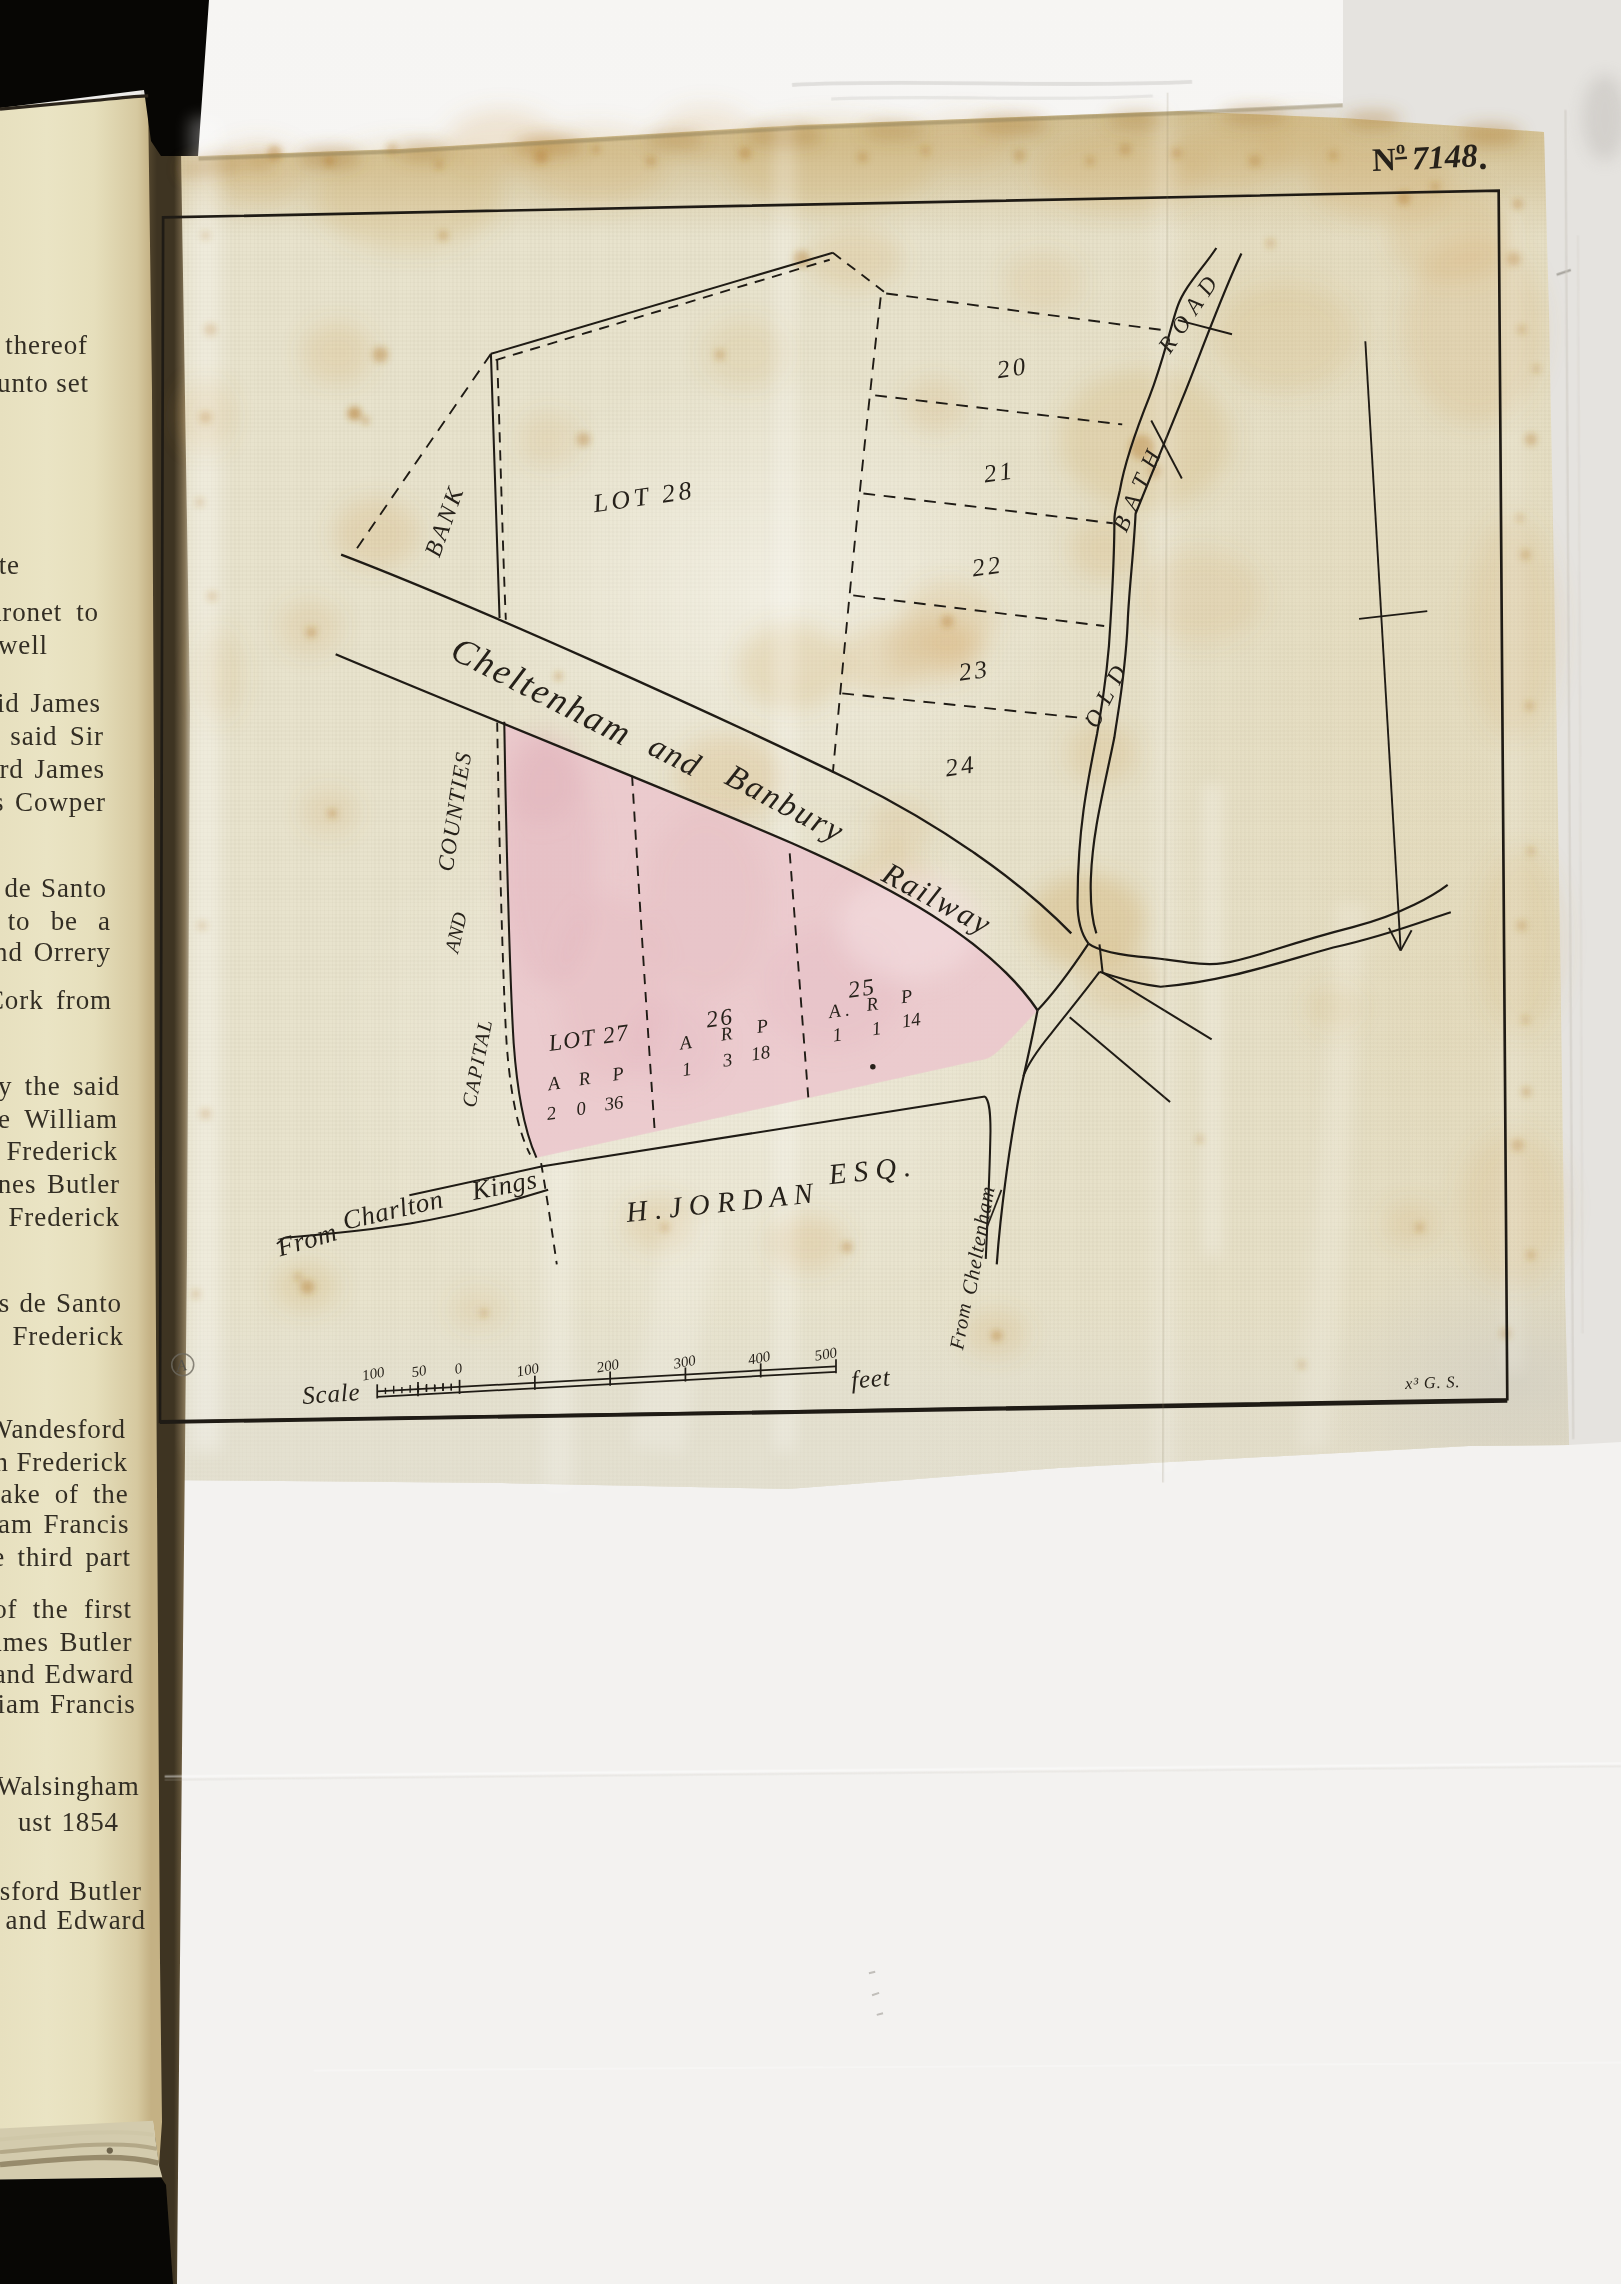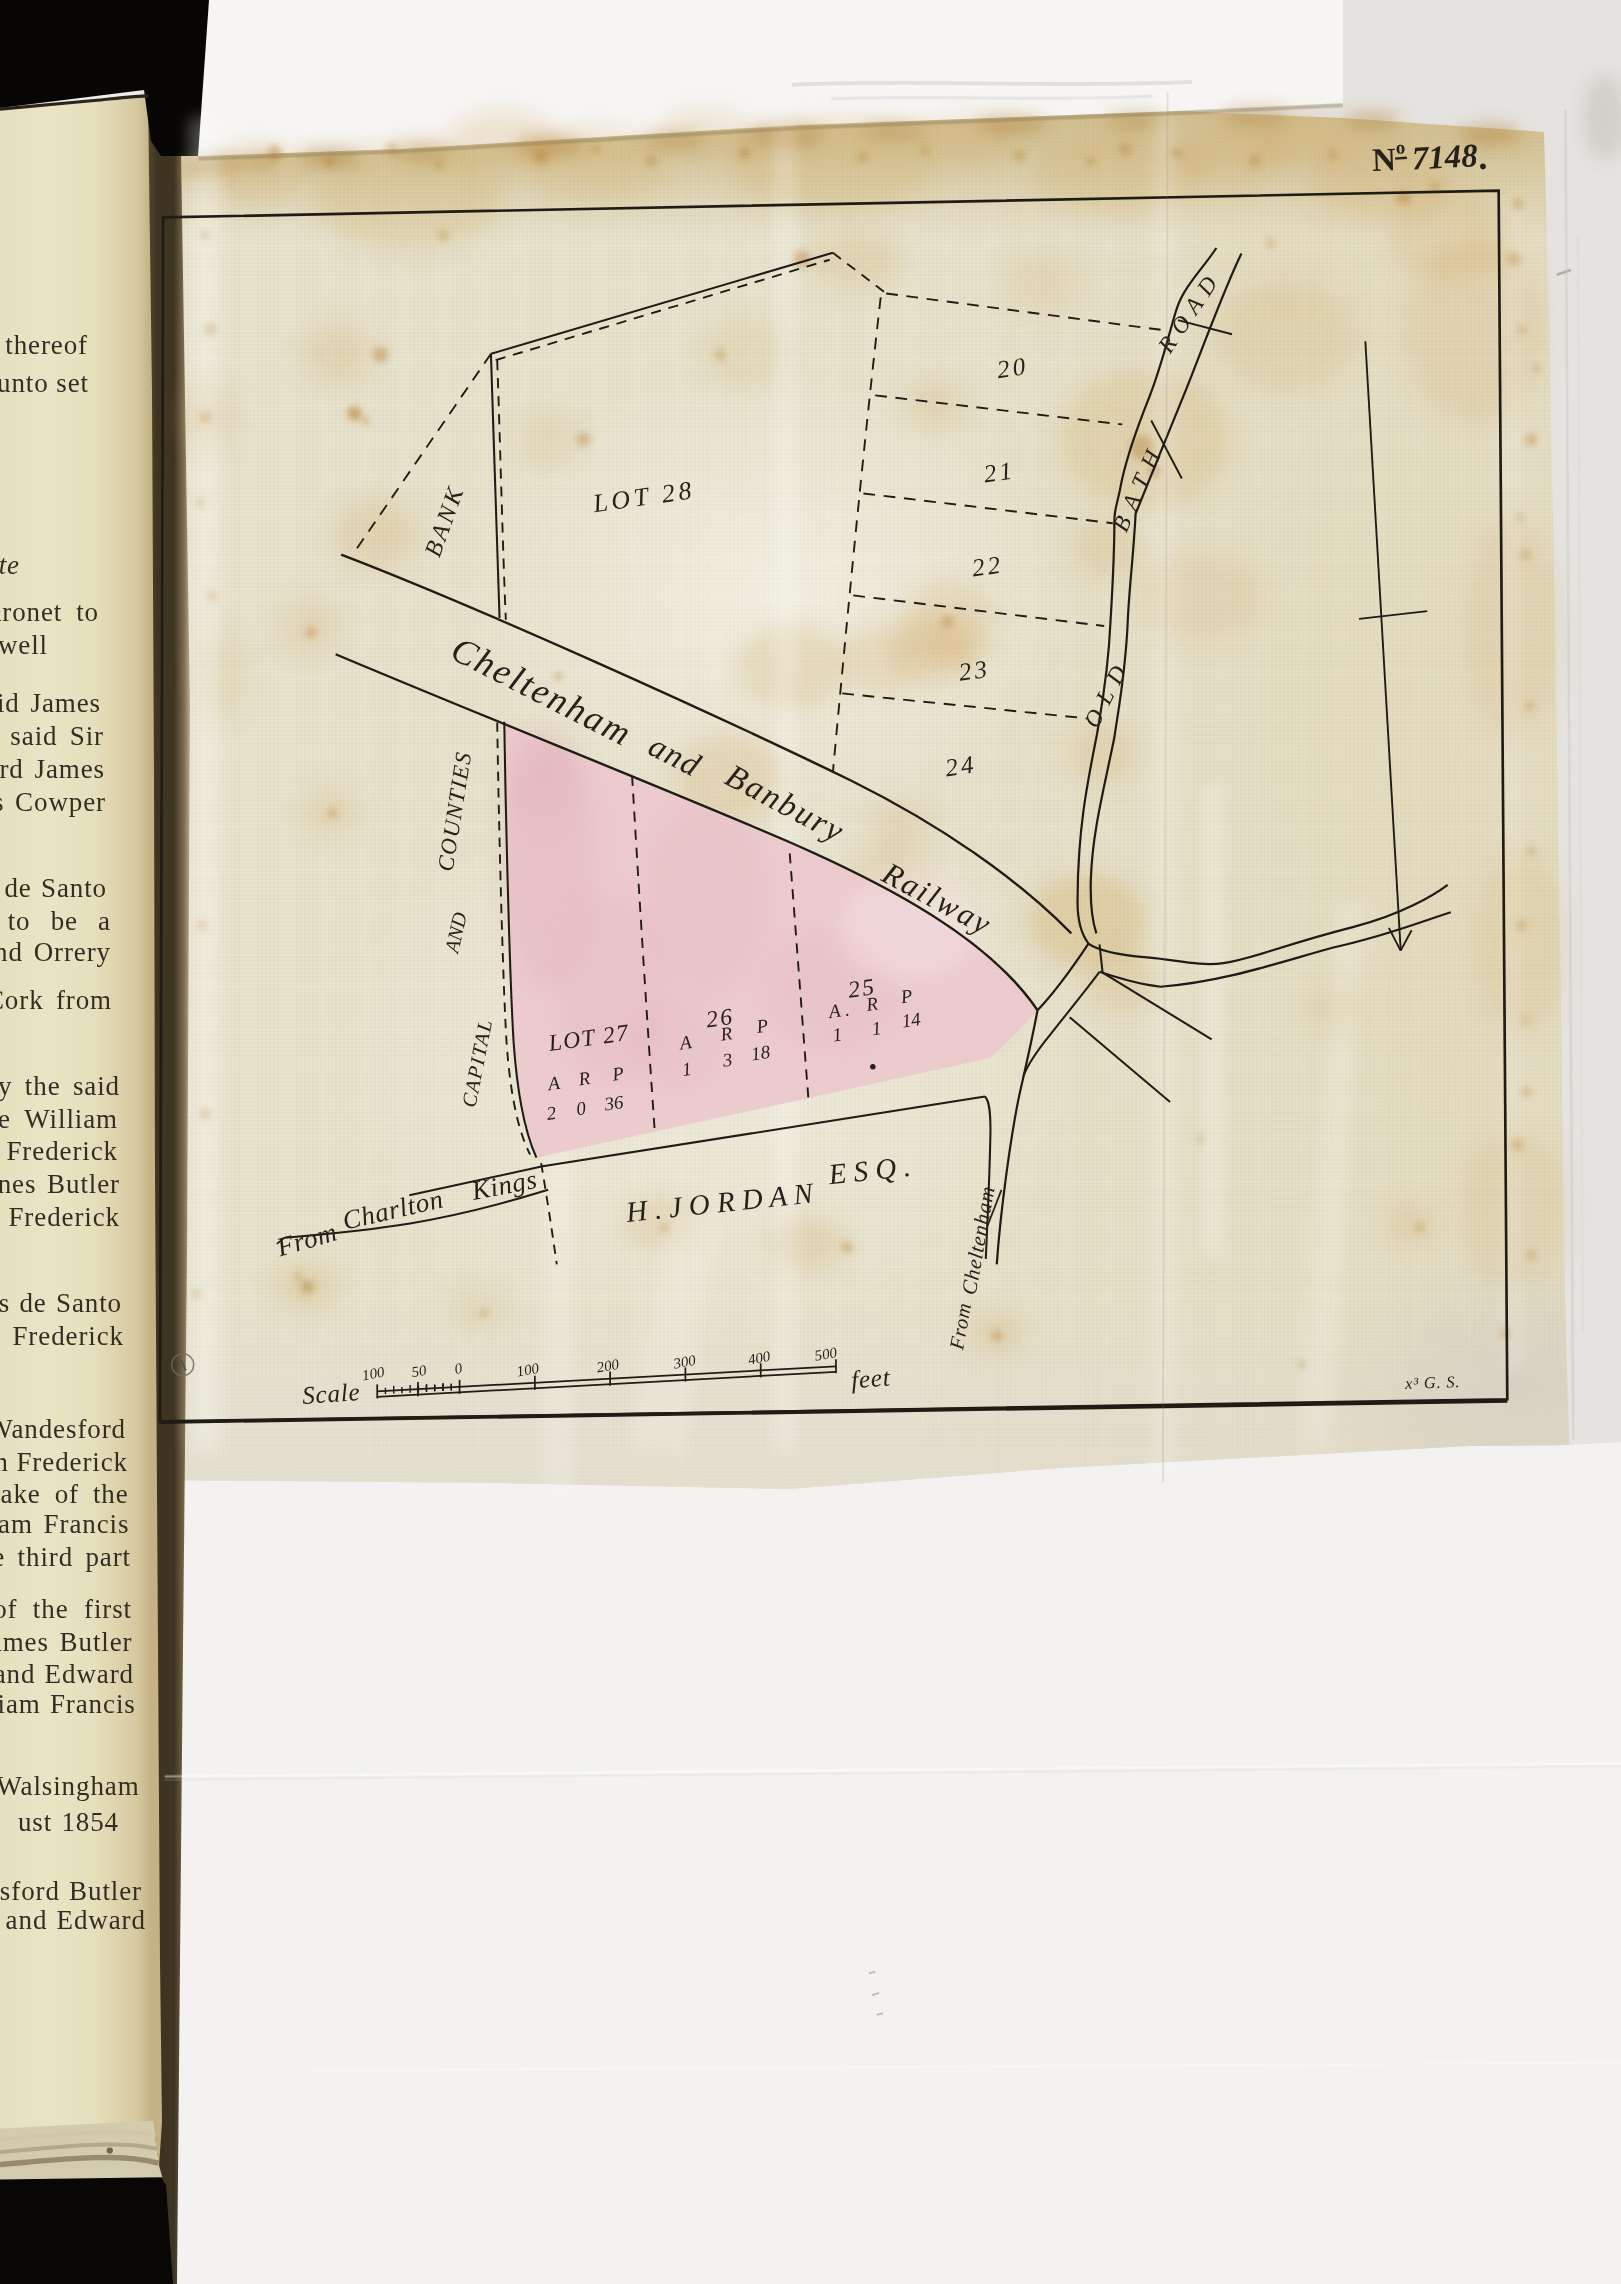--- a/index.html
+++ b/index.html
@@ -45,21 +45,21 @@
 <div id="botwhite"></div>
 <div id="vellum"></div>
 <div id="whitestrip"></div>
 <div id="spine"></div>
 <div id="page"></div>
 <div id="blacktop"></div>
 <div id="blackbot"></div>
 <div id="booktext">
 <div class="bl" style="top:320px;right:61px;">thereof</div>
 <div class="bl" style="top:358px;right:60px;">unto set</div>
-<div class="bl" style="top:540px;right:129px;font-style:italic;">te</div>
+<div class="bl" style="top:540px;right:129px;">te</div>
 <div class="bl" style="top:587px;right:50px;word-spacing:6.3px;">aronet to</div>
 <div class="bl" style="top:620px;right:101px;">well</div>
 <div class="bl" style="top:678px;right:48px;word-spacing:3.1px;">id James</div>
 <div class="bl" style="top:711px;right:45px;word-spacing:4.7px;">d said Sir</div>
 <div class="bl" style="top:744px;right:44px;word-spacing:3.1px;">ord James</div>
 <div class="bl" style="top:777px;right:43px;word-spacing:3.1px;">s Cowper</div>
 <div class="bl" style="top:863px;right:42px;word-spacing:1.6px;">s de Santo</div>
 <div class="bl" style="top:896px;right:38px;word-spacing:12.5px;">to be a</div>
 <div class="bl" style="top:927px;right:38px;word-spacing:3.1px;">nd Orrery</div>
 <div class="bl" style="top:975px;right:37px;word-spacing:4.7px;">Cork from</div>

